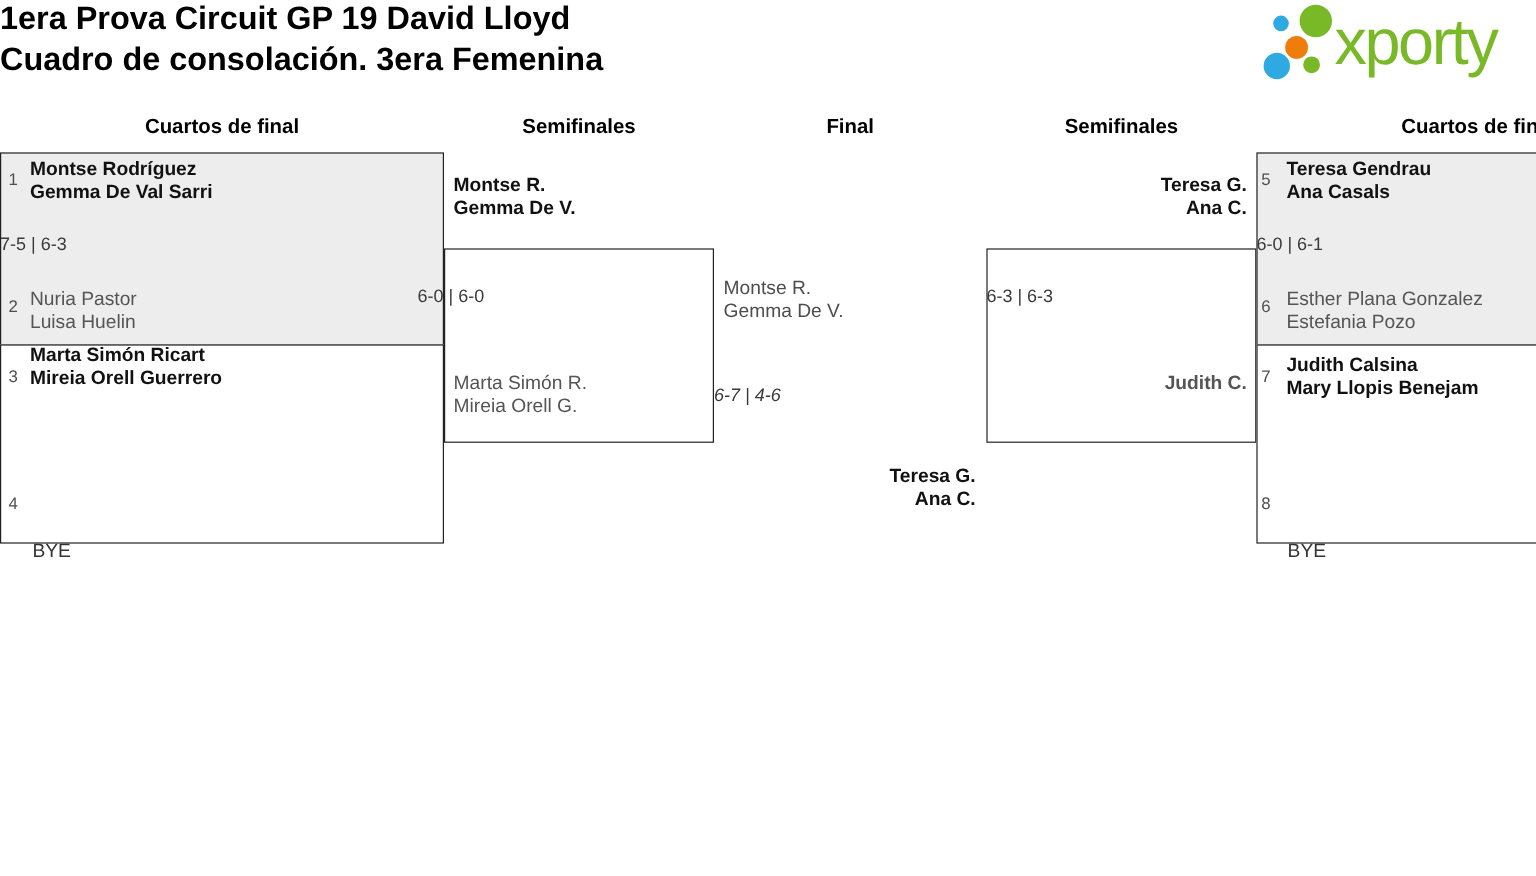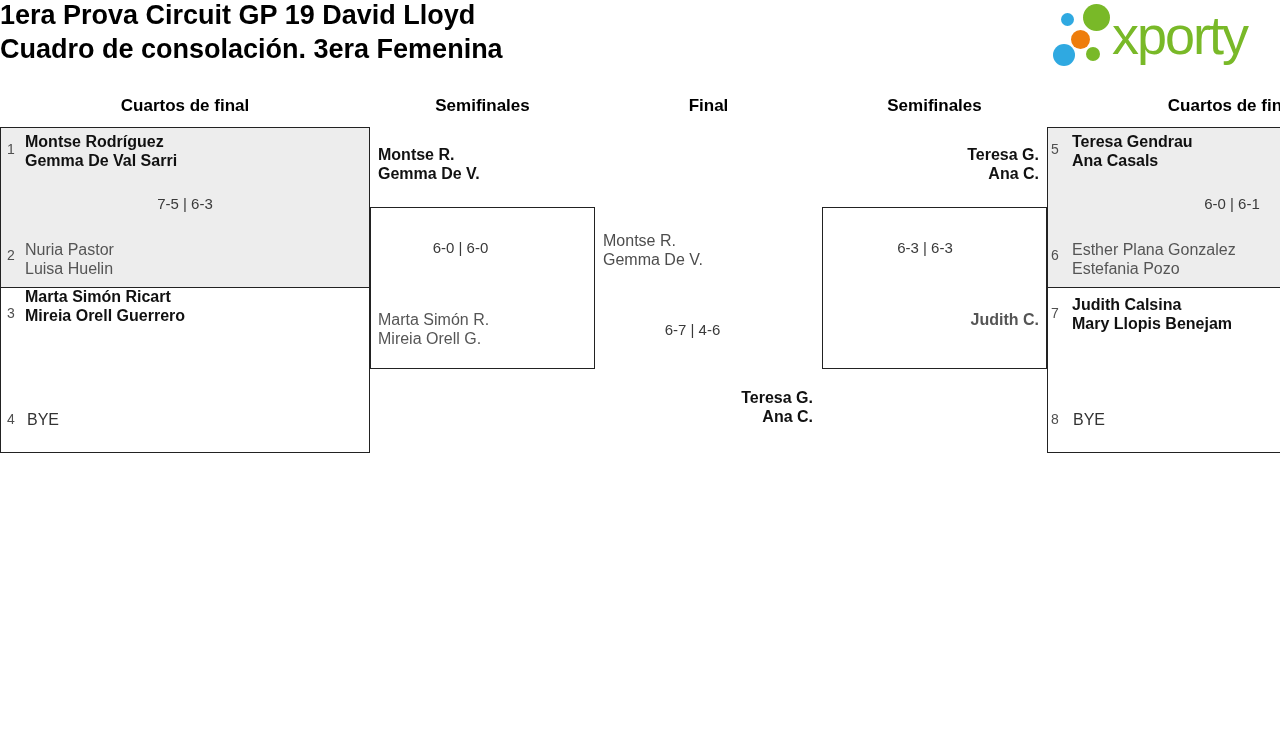--- a/index.html
+++ b/index.html
@@ -40,37 +40,37 @@
   .qf-r-top{left:1047px;top:127px;width:370px;height:161px;}
   .qf-r-bot{left:1047px;top:287px;width:370px;height:166px;}
 
   
   .team{position:absolute;font-size:16px;line-height:19px;white-space:nowrap;}
   .team.bold{font-weight:bold;color:#111;}
   .team.gray{color:#555;}
   .team.dim{color:#4d4d4d;}
   .right{text-align:right;font-weight:bold;}
   .seed{position:absolute;font-size:14px;line-height:16px;color:#4f4f4f;}
-  .score{position:absolute;font-size:15px;line-height:19px;color:#3a3a3a;text-align:center;white-space:nowrap;}
-  .bye{position:absolute;font-size:16px;line-height:19px;color:#333;}
+  .score{position:absolute;font-size:15px;line-height:19px;color:#3a3a3a;text-align:left;white-space:nowrap;}
+  .bye{position:absolute;font-size:16px;line-height:19px;color:#333;margin-top:40px;}
 
   
   .p-q1-t1{left:25px;top:132px;}   .p-q1-s1{left:7px;top:141px;}
   .p-q1-sc{left:0;top:194px;width:370px;}
   .p-q1-t2{left:25px;top:240px;}   .p-q1-s2{left:7px;top:247px;}
 
   .p-q2-t1{left:25px;top:287px;}   .p-q2-s1{left:7px;top:305px;}
   .p-q2-s2{left:7px;top:411px;}    .p-q2-bye{left:27px;top:410px;}
 
   .p-sfl-t1{left:378px;top:145px;}
   .p-sfl-sc{left:348px;top:238px;width:225px;}
   .p-sfl-t2{left:378px;top:310px;}
 
   .p-fin-t1{left:603px;top:231px;}
-  .p-fin-sc{left:579px;top:320px;width:227px;}
+  .p-fin-sc{left:595px;top:320px;width:227px;font-style:italic;}
   .p-fin-t2{left:596px;top:388px;width:217px;}
 
   .p-sfr-t1{left:822px;top:145px;width:217px;}
   .p-sfr-sc{left:822px;top:238px;width:206px;}
   .p-sfr-t2{left:822px;top:310px;width:217px;}
 
   .p-q3-t1{left:1072px;top:132px;} .p-q3-s1{left:1051px;top:141px;}
   .p-q3-sc{left:1047px;top:194px;width:370px;}
   .p-q3-t2{left:1072px;top:240px;} .p-q3-s2{left:1051px;top:247px;}
 

